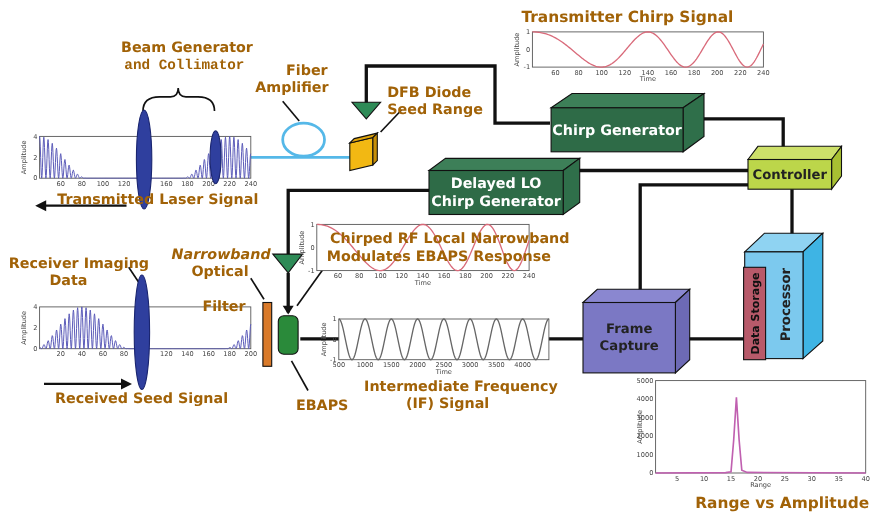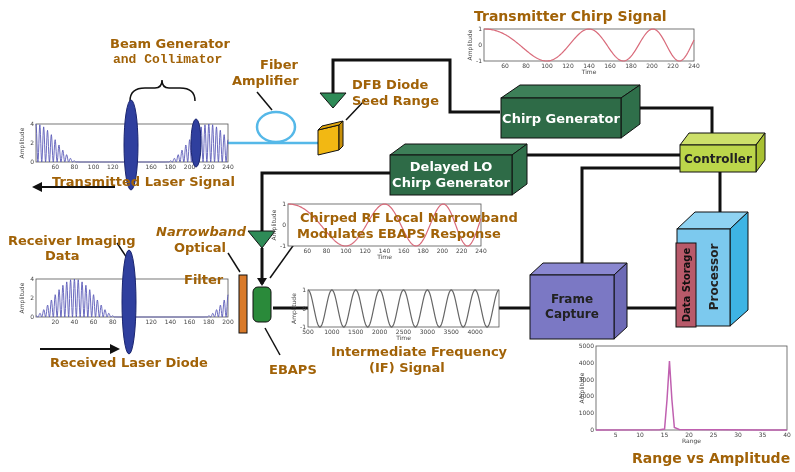--- a/index.html
+++ b/index.html
@@ -210,17 +210,17 @@
 <div class="lbl" style="left:352px;top:77px;">DFB Diode</div>
 <div class="lbl" style="left:352px;top:93px;">Seed Range</div>
 <div class="lbl" style="left:52px;top:174px;">Transmitted Laser Signal</div>
 <div class="lbl" style="left:8px;top:233px;">Receiver Imaging</div>
 <div class="lbl" style="left:45px;top:248px;">Data</div>
 <div class="lbl" style="left:156px;top:224px;font-style:italic;">Narrowband</div>
 <div class="lbl" style="left:174px;top:240px;">Optical</div>
 <div class="lbl" style="left:184px;top:256px;margin-top:16px;">Filter</div>
 <div class="lbl" style="left:300px;top:210px;">Chirped RF Local Narrowband</div>
 <div class="lbl" style="left:297px;top:226px;">Modulates EBAPS Response</div>
-<div class="lbl" style="left:50px;top:355px;">Received Laser Diode</div>
+<div class="lbl" style="left:50px;top:355px;">Received Seed Signal</div>
 <div class="lbl" style="left:269px;top:362px;text-align:right;">EBAPS</div>
 <div class="lbl" style="left:331px;top:344px;">Intermediate Frequency</div>
 <div class="lbl" style="left:369px;top:360px;">(IF) Signal</div>
 <div class="lbl" style="left:632px;top:451px;font-size:14px;">Range vs Amplitude</div>
 
 </body></html>

